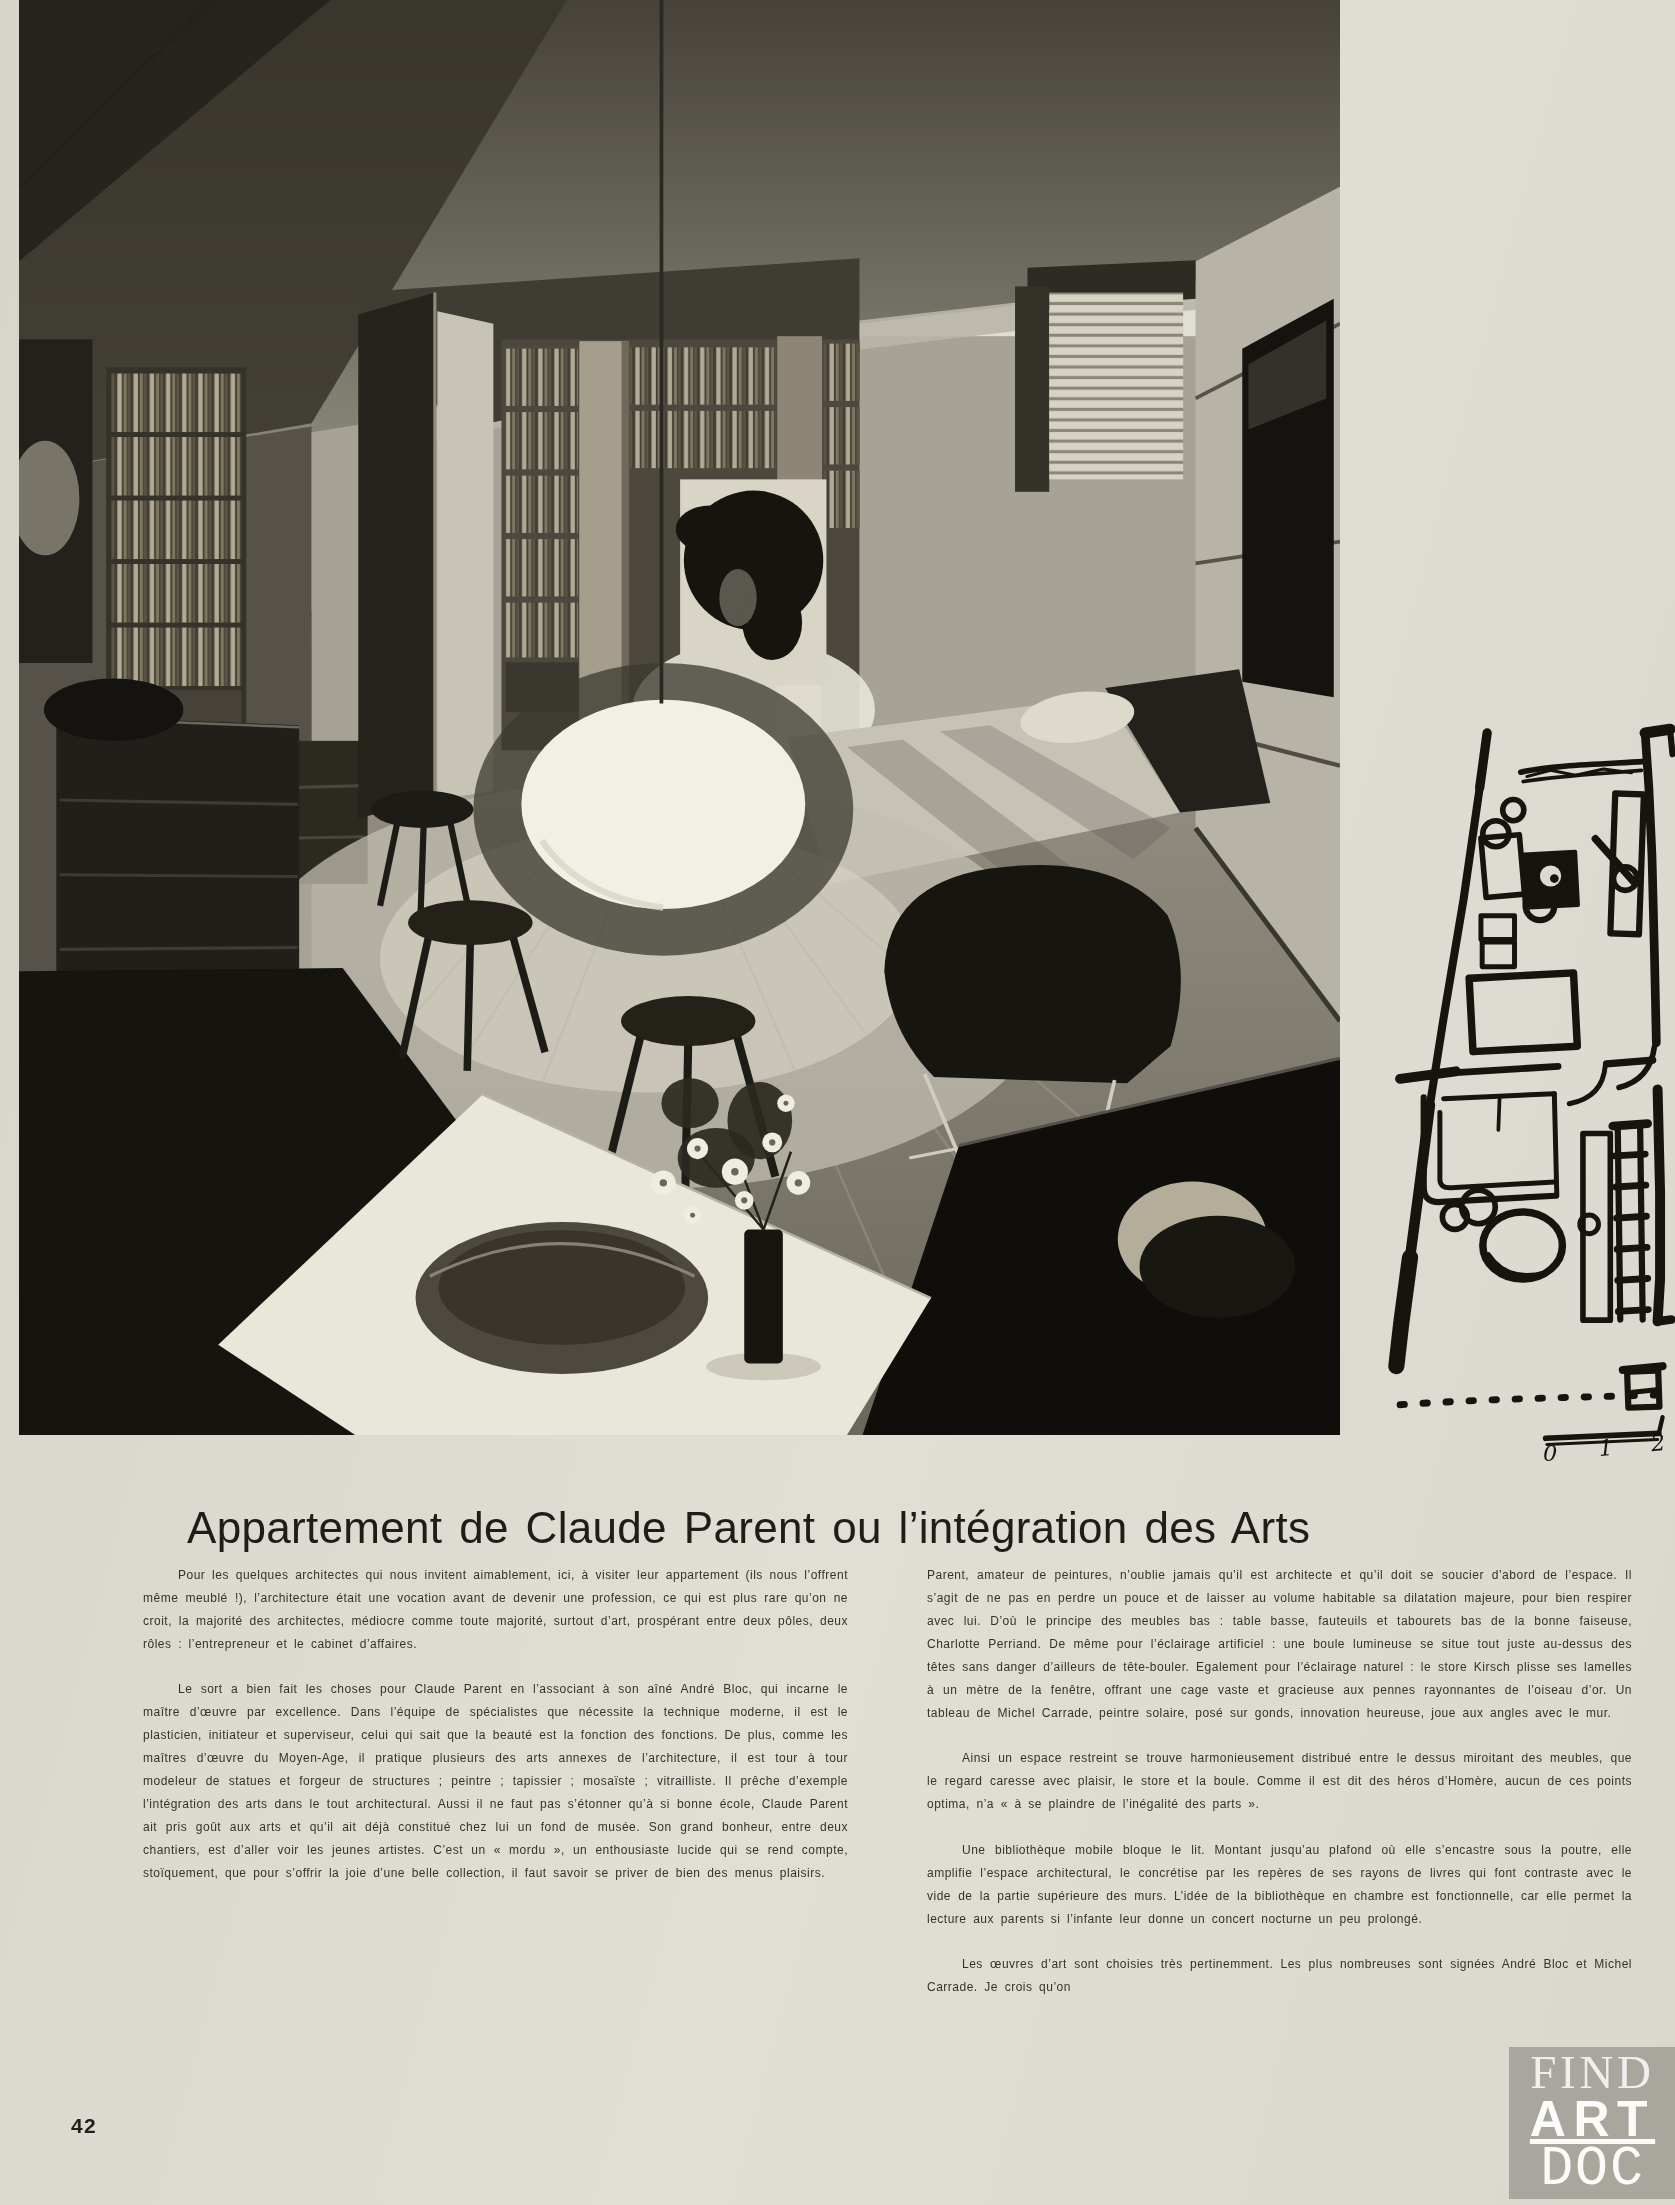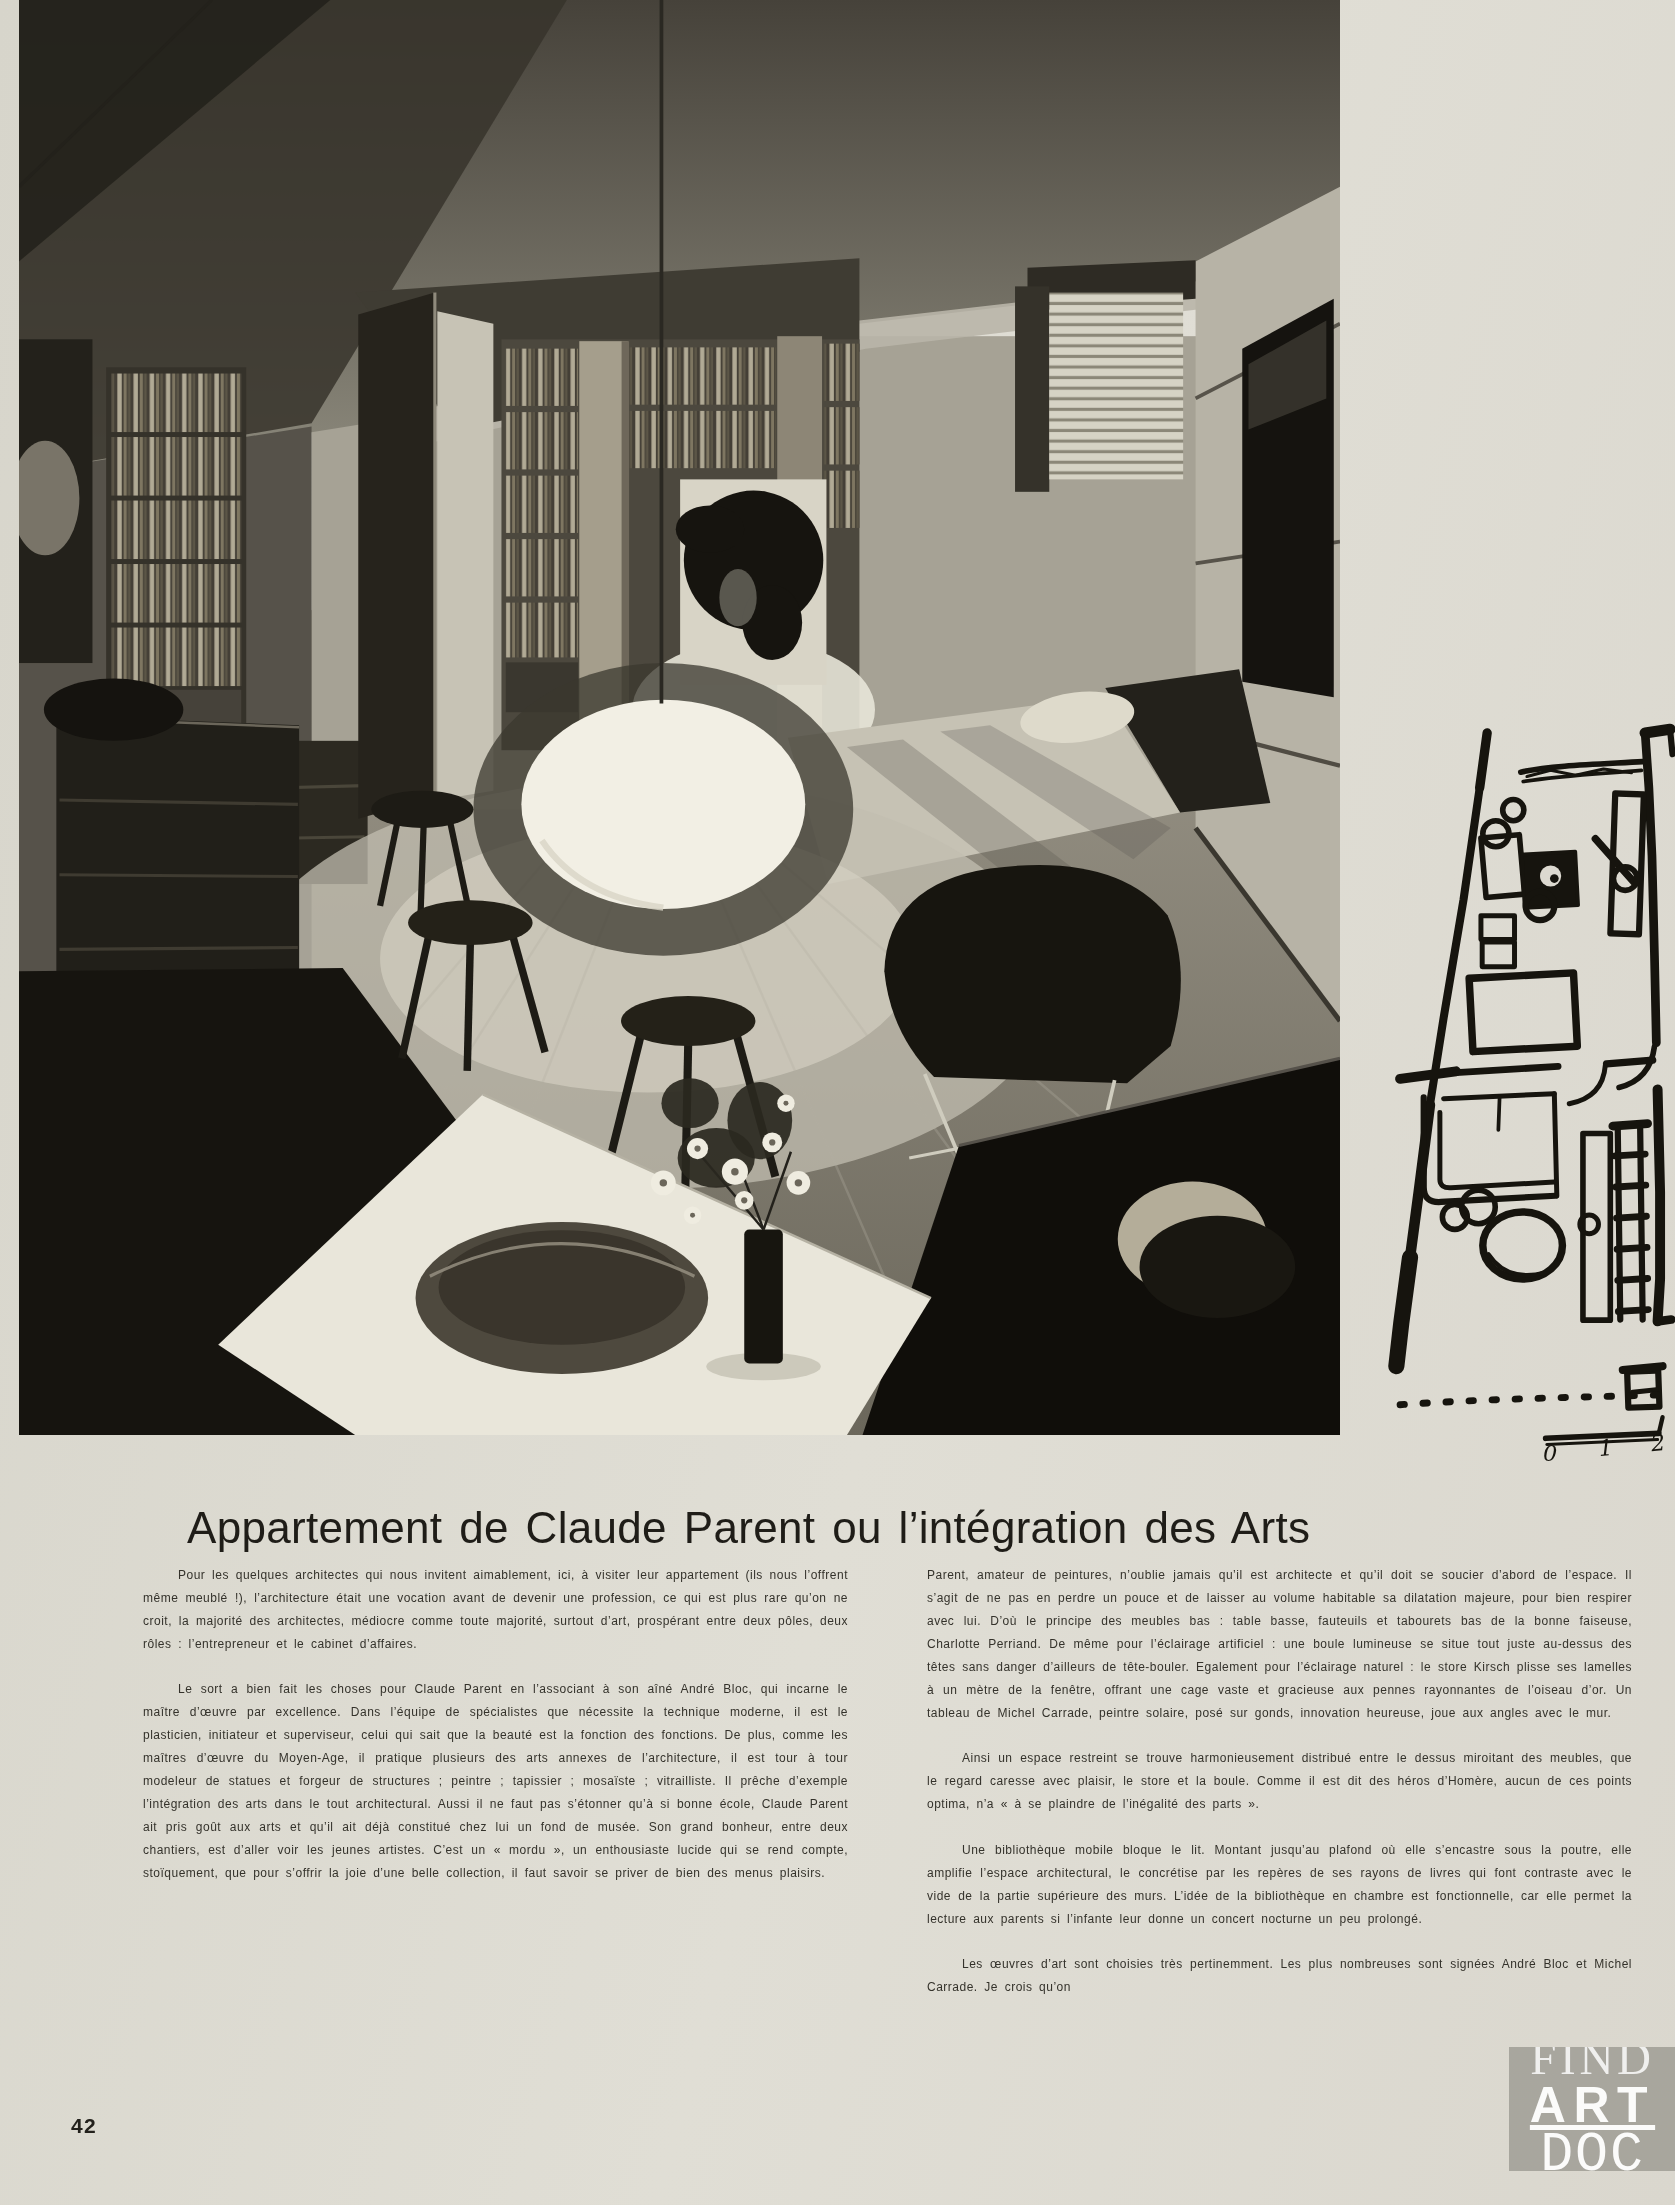--- a/index.html
+++ b/index.html
@@ -30,21 +30,21 @@
        text-align:justify;letter-spacing:0.5px;word-spacing:2.8px;color:#34322b;}
   .col-left{left:143px;}
   .col-right{left:927px;}
   .col p{margin:0 0 22.4px 0;text-indent:35px;}
   .col p:last-child{margin-bottom:0;}
   .col p.no-indent{text-indent:0;}
   
   .pagenum{left:71px;top:2114px;font-size:21px;font-weight:bold;color:#23211c;letter-spacing:1.2px;}
   
   .watermark{
-    left:1509px;top:2047px;width:167px;height:124px;
+    left:1509px;top:2047px;width:167px;height:152px;
     background:rgba(162,161,152,.9);
     display:flex;flex-direction:column;align-items:center;justify-content:center;
     overflow:hidden;
   }
   .wm-find{font-family:"Liberation Serif",serif;font-size:47px;line-height:44px;
            color:rgba(255,255,255,.82);letter-spacing:3.7px;}
   .wm-art{font-family:"Liberation Sans",sans-serif;font-weight:bold;font-size:50px;line-height:50px;
           color:rgba(255,255,255,.95);letter-spacing:7.5px;text-decoration:underline;}
   .wm-doc{font-family:Liberation Mono, monospace;font-size:55px;line-height:52px;
           color:rgba(255,255,255,.95);letter-spacing:1.9px;}

